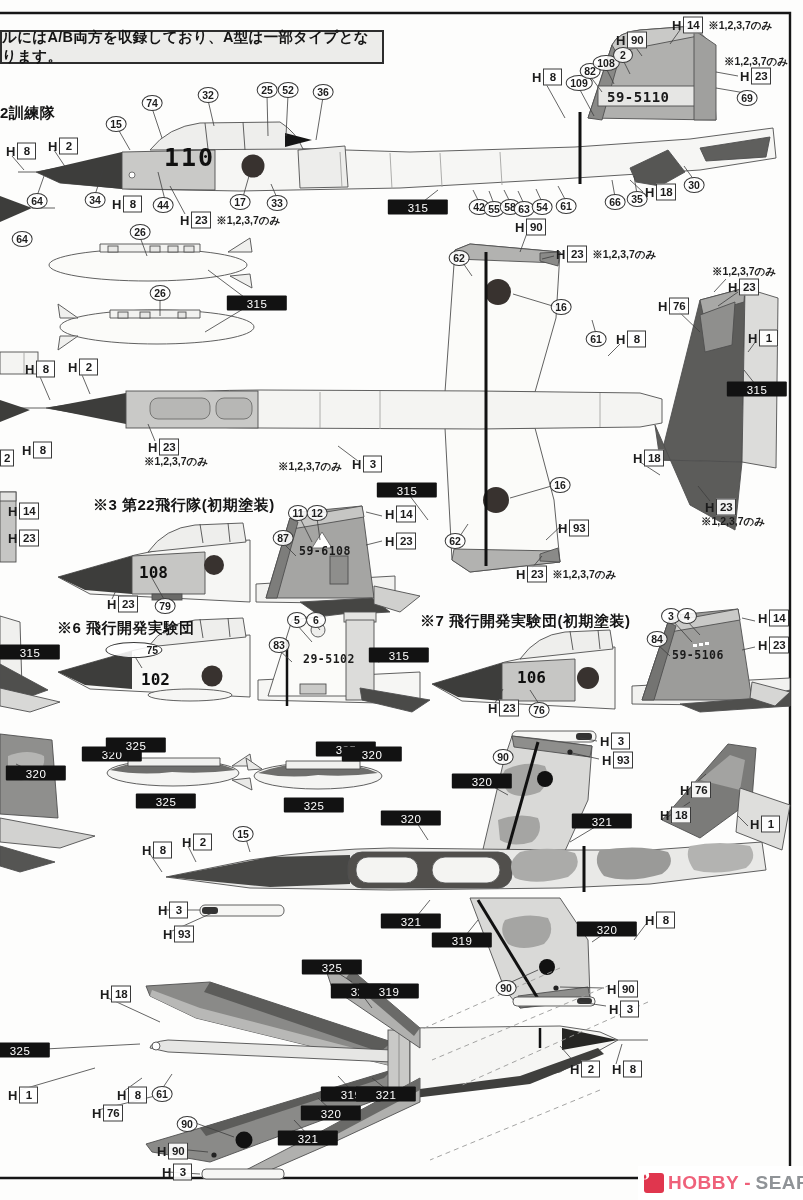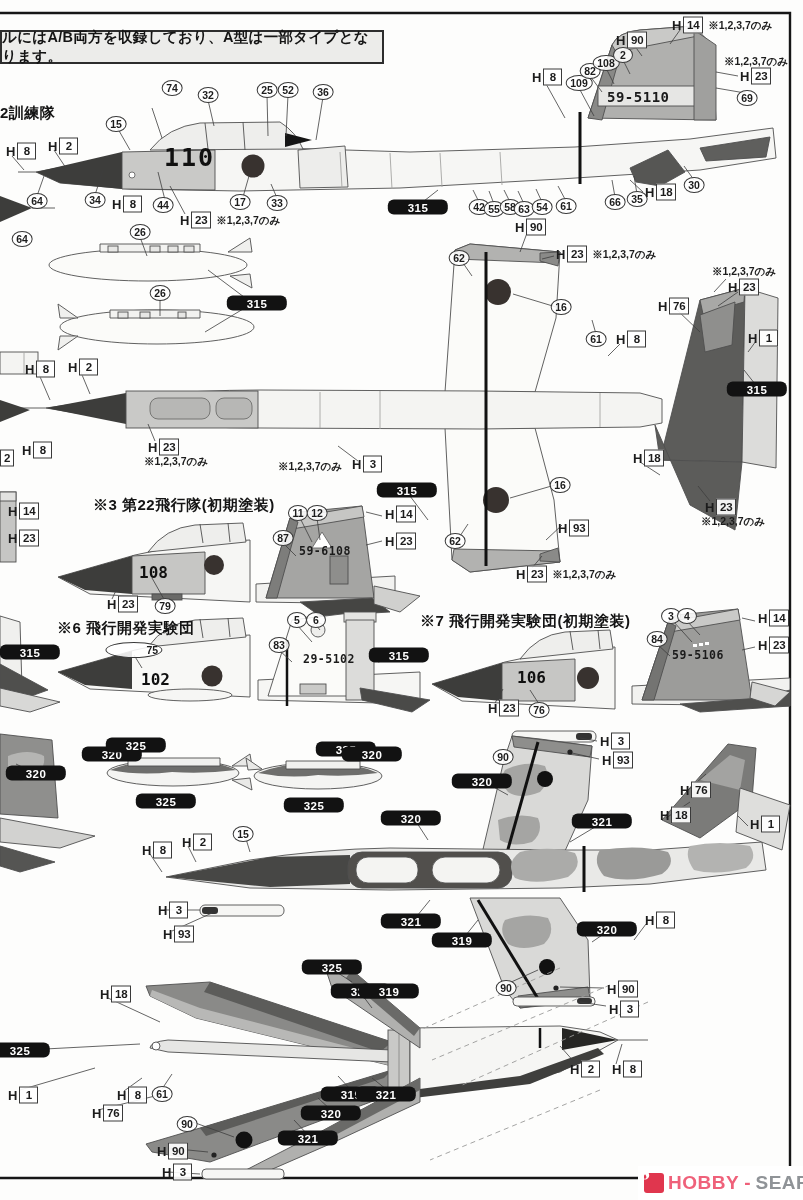--- a/index.html
+++ b/index.html
@@ -4,22 +4,22 @@
 <style>
   html,body{margin:0;padding:0;background:#ffffff;}
   #canvas{position:relative;width:803px;height:1200px;background:#fdfdfc;overflow:hidden;
           font-family:"Liberation Sans",sans-serif;}
   svg{position:absolute;left:0;top:0;}
   
   .co{position:absolute;transform:translate(-50%,-50%);white-space:nowrap;color:#1c1c1c;z-index:5;}
   .co.left{transform:translate(0,-50%);}
   .co.c{border:1.3px solid #3a3a3a;border-radius:50%;background:rgba(255,255,255,.88);
         font-size:10.5px;font-weight:bold;padding:0 3.5px;min-width:11px;text-align:center;line-height:14px;}
-  .co.d{background:#121212;color:#fff;font-size:11.5px;font-weight:bold;padding:.5px 20px;
-        letter-spacing:.4px;border-radius:6px;line-height:14px;}
+  .co.d{background:#121212;color:#fff;font-size:11.5px;font-weight:normal;padding:.5px 20px;
+        letter-spacing:.4px;border-radius:1px;line-height:14px;}
   .co.t{font-size:10.5px;font-weight:bold;}
   .co.b{border:1.4px solid #3a3a3a;background:#fff;font-size:11.5px;font-weight:bold;padding:0 3px;line-height:15px;}
   .co.h{display:flex;align-items:center;gap:2px;}
   .hpre{font-size:13px;font-weight:bold;}
   .hb{border:1.4px solid #3a3a3a;background:rgba(255,255,255,.92);font-size:11.5px;font-weight:bold;
       padding:0 2.5px;min-width:12px;text-align:center;line-height:15px;display:inline-block;}
   .note{font-size:10.5px;font-weight:bold;margin-left:3px;}
   .note.below{position:absolute;top:16px;left:-4px;margin:0;}
   
   .head{position:absolute;transform:translate(0,-50%);font-size:15px;font-weight:bold;color:#141414;
@@ -314,21 +314,21 @@
   <div class="nose" style="left:139px;top:572px;font-size:16px">108</div>
   <div class="nose" style="left:141px;top:679px;font-size:16px">102</div>
   <div class="nose" style="left:517px;top:677px;font-size:16px">106</div>
 
   <div class="code" style="left:607px;top:97px;font-size:14px">59-5110</div>
   <div class="code" style="left:299px;top:551px;font-size:11.5px">59-6108</div>
   <div class="code" style="left:303px;top:659px;font-size:11.5px">29-5102</div>
   <div class="code" style="left:672px;top:655px;font-size:11.5px">59-5106</div>
 
   <div id="callout-layer">
-      <div class="co c" style="left: 152px; top: 88px; margin-left: 20px;">74</div>
+      <div class="co c" style="left: 152px; top: 103px;">74</div>
       <div class="co c" style="left: 208px; top: 95px;">32</div>
       <div class="co c" style="left: 267px; top: 90px;">25</div>
       <div class="co c" style="left: 288px; top: 90px;">52</div>
       <div class="co c" style="left: 323px; top: 92px;">36</div>
       <div class="co c" style="left: 116px; top: 124px;">15</div>
       <div class="co h left" style="left: 6px; top: 151px;">
         <span class="hpre">H</span>
         <span class="hb">8</span>
       </div>
       <div class="co h left" style="left: 48px; top: 146px;">

